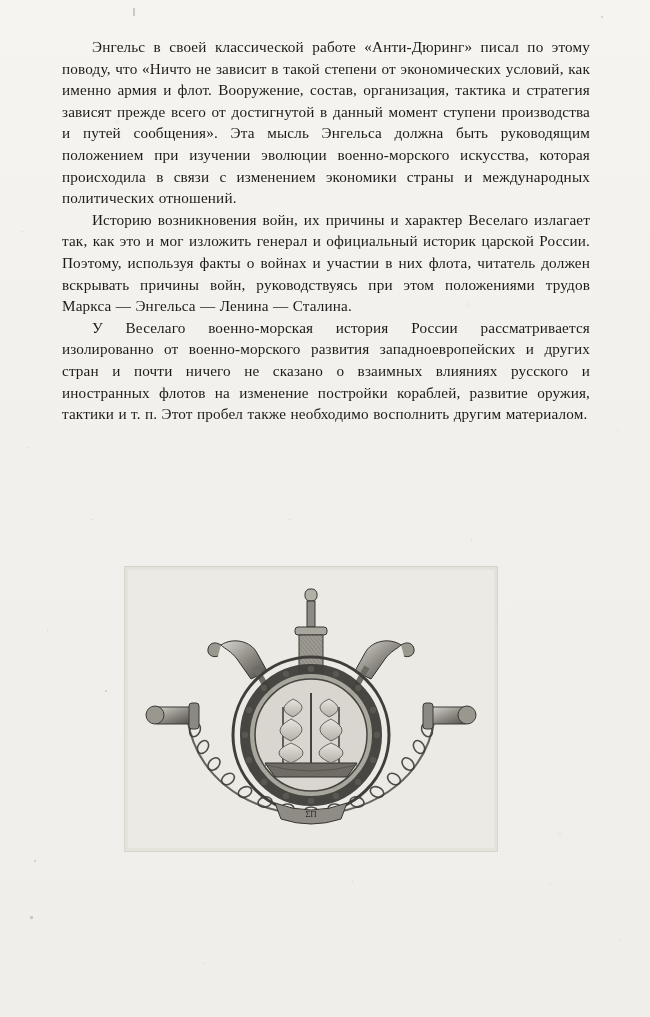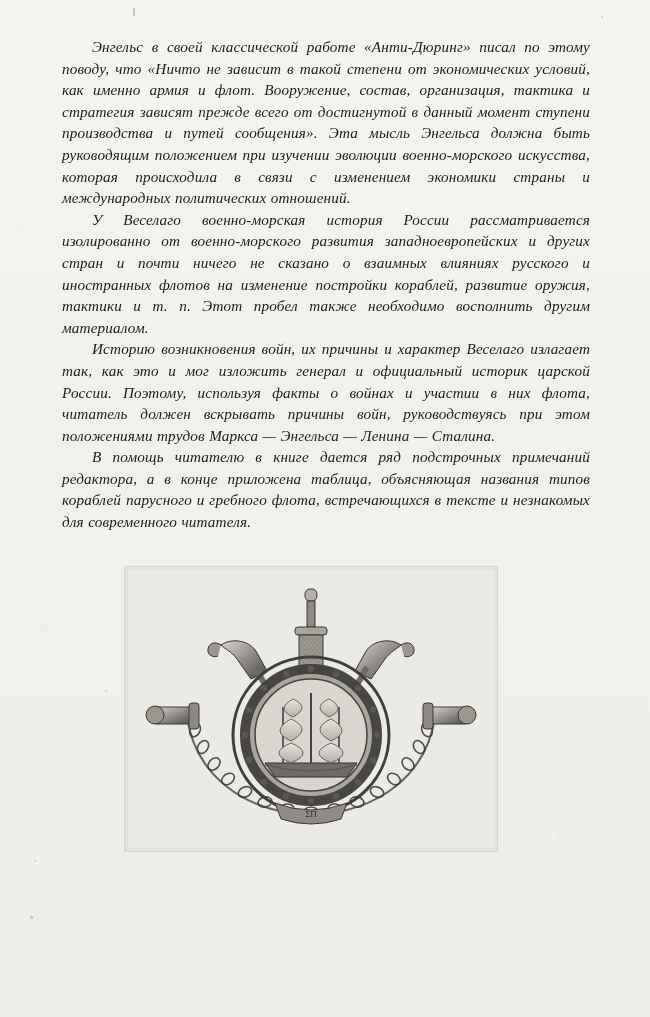--- a/index.html
+++ b/index.html
@@ -54,21 +54,20 @@
   p.para {
     margin: 0 0 0.0em 0;
     font-size: 15.2px;
     line-height: 21.6px;
     color: #1c1b19;
     text-align: justify;
     text-indent: 30px;
     font-family: "Liberation Serif", serif;
     letter-spacing: 0.15px;
     word-spacing: 0.4px;
-    font-style: italic;
   }
   p.para + p.para {
     margin-top: 0px;
   }
 
   
   #figure {
     position: absolute;
     left: 124px;
     top: 566px;
@@ -106,23 +105,22 @@
     <i style="left:105px;top:690px;width:2px;height:2px;"></i>
     <i style="left:47px;top:630px;"></i>
     <i style="left:617px;top:430px;"></i>
     <i style="left:620px;top:940px;"></i>
     <i style="left:204px;top:963px;"></i>
     <i style="left:471px;top:540px;"></i>
   </div>
 
   <div id="text-block">
     <p class="para">Энгельс в своей классической работе «Анти-Дюринг» писал по этому поводу, что «Ничто не зависит в такой степени от экономических условий, как именно армия и флот. Вооружение, состав, организация, тактика и стратегия зависят прежде всего от достигнутой в данный момент ступени производства и путей сообщения». Эта мысль Энгельса должна быть руководящим положением при изучении эволюции военно-морского искусства, которая происходила в связи с изменением экономики страны и международных политических отношений.</p>
+    <p class="para">Историю возникновения войн, их причины и характер Веселаго излагает так, как это и мог изложить генерал и официальный историк царской России. Поэтому, используя факты о войнах и участии в них флота, читатель должен вскрывать причины войн, руководствуясь при этом положениями трудов Маркса — Энгельса — Ленина — Сталина.</p>
     <p class="para">У Веселаго военно-морская история России рассматривается изолированно от военно-морского развития западноевропейских и других стран и почти ничего не сказано о взаимных влияниях русского и иностранных флотов на изменение постройки кораблей, развитие оружия, тактики и т. п. Этот пробел также необходимо восполнить другим материалом.</p>
-    <p class="para">Историю возникновения войн, их причины и характер Веселаго излагает так, как это и мог изложить генерал и официальный историк царской России. Поэтому, используя факты о войнах и участии в них флота, читатель должен вскрывать причины войн, руководствуясь при этом положениями трудов Маркса — Энгельса — Ленина — Сталина.</p>
-    <p class="para">В помощь читателю в книге дается ряд подстрочных примечаний редактора, а в конце приложена таблица, объясняющая названия типов кораблей парусного и гребного флота, встречающихся в тексте и незнакомых для современного читателя.</p>
   </div>
 
   <div id="figure">
     <svg width="372" height="284" viewBox="0 0 372 284">
       <defs>
         <linearGradient id="metal" x1="0" y1="0" x2="0" y2="1">
           <stop offset="0" stop-color="#cfcdc6"></stop>
           <stop offset="0.5" stop-color="#8e8b84"></stop>
           <stop offset="1" stop-color="#5c5ا953"></stop>
         </linearGradient>

